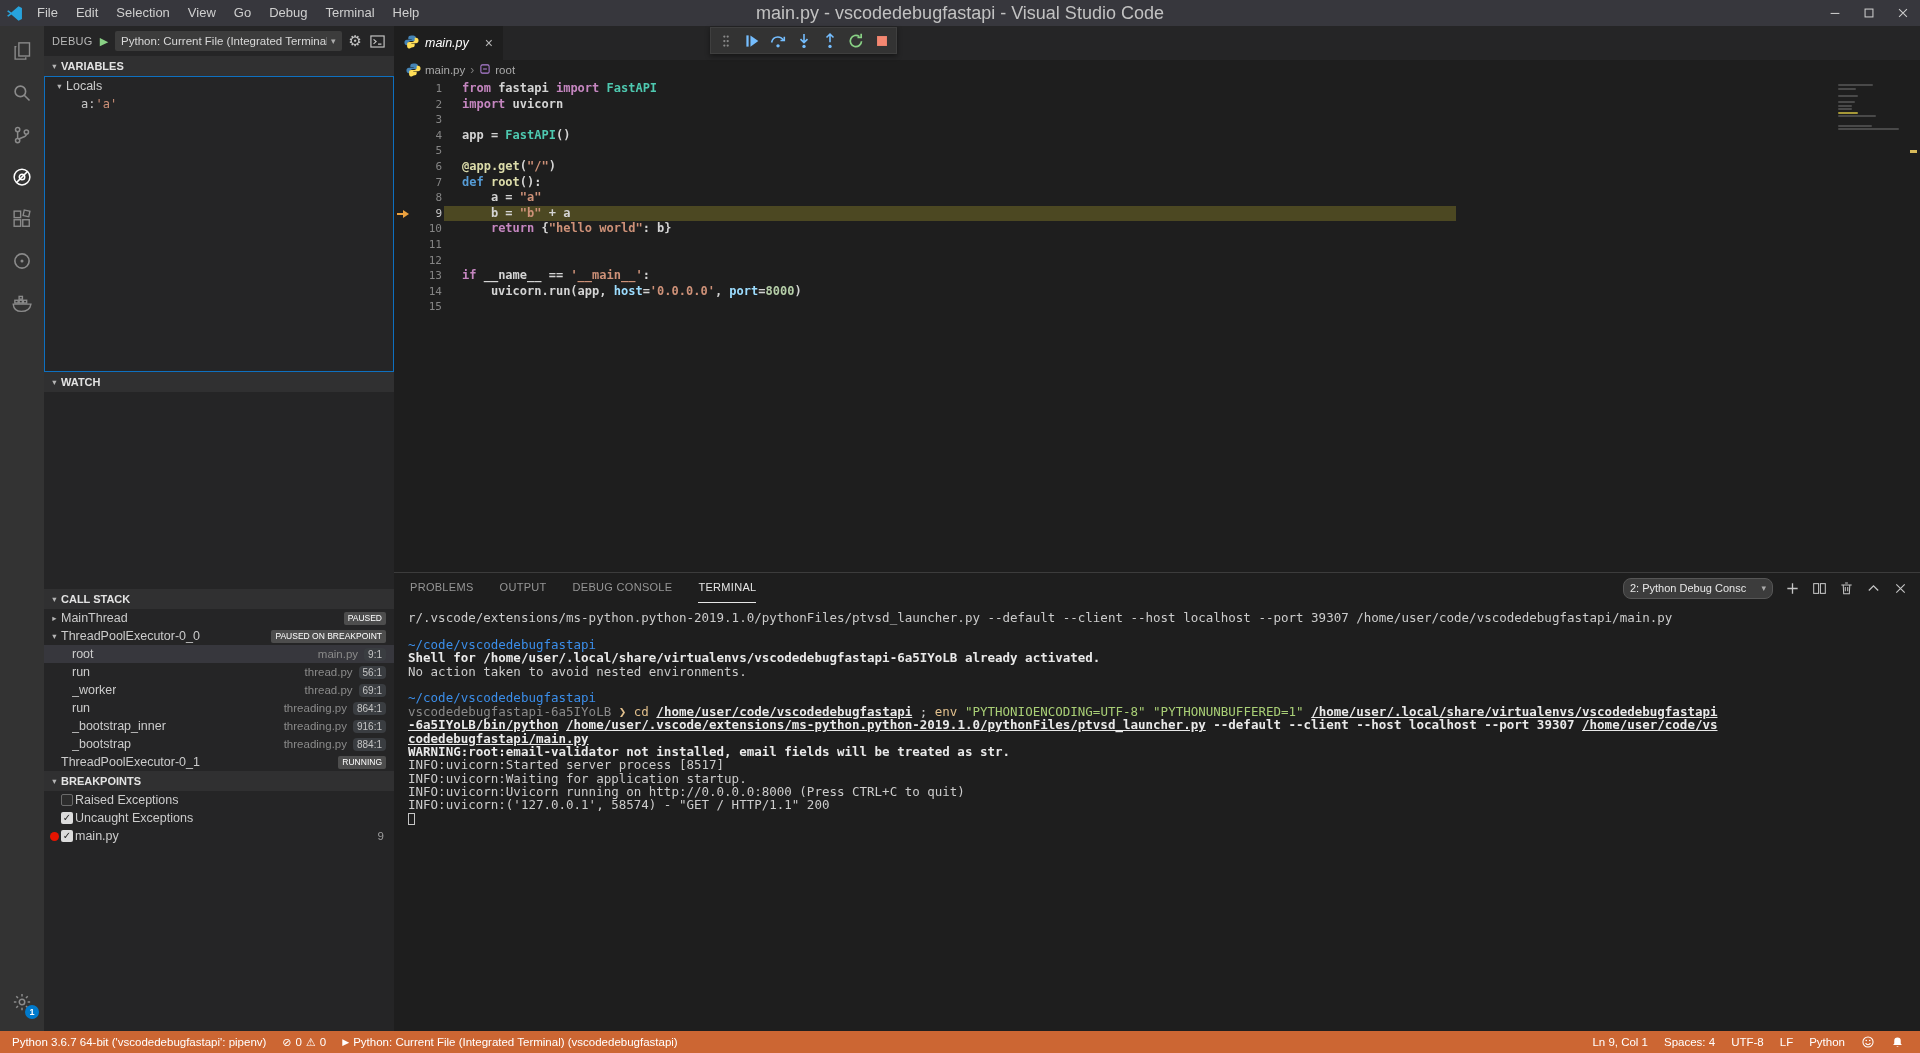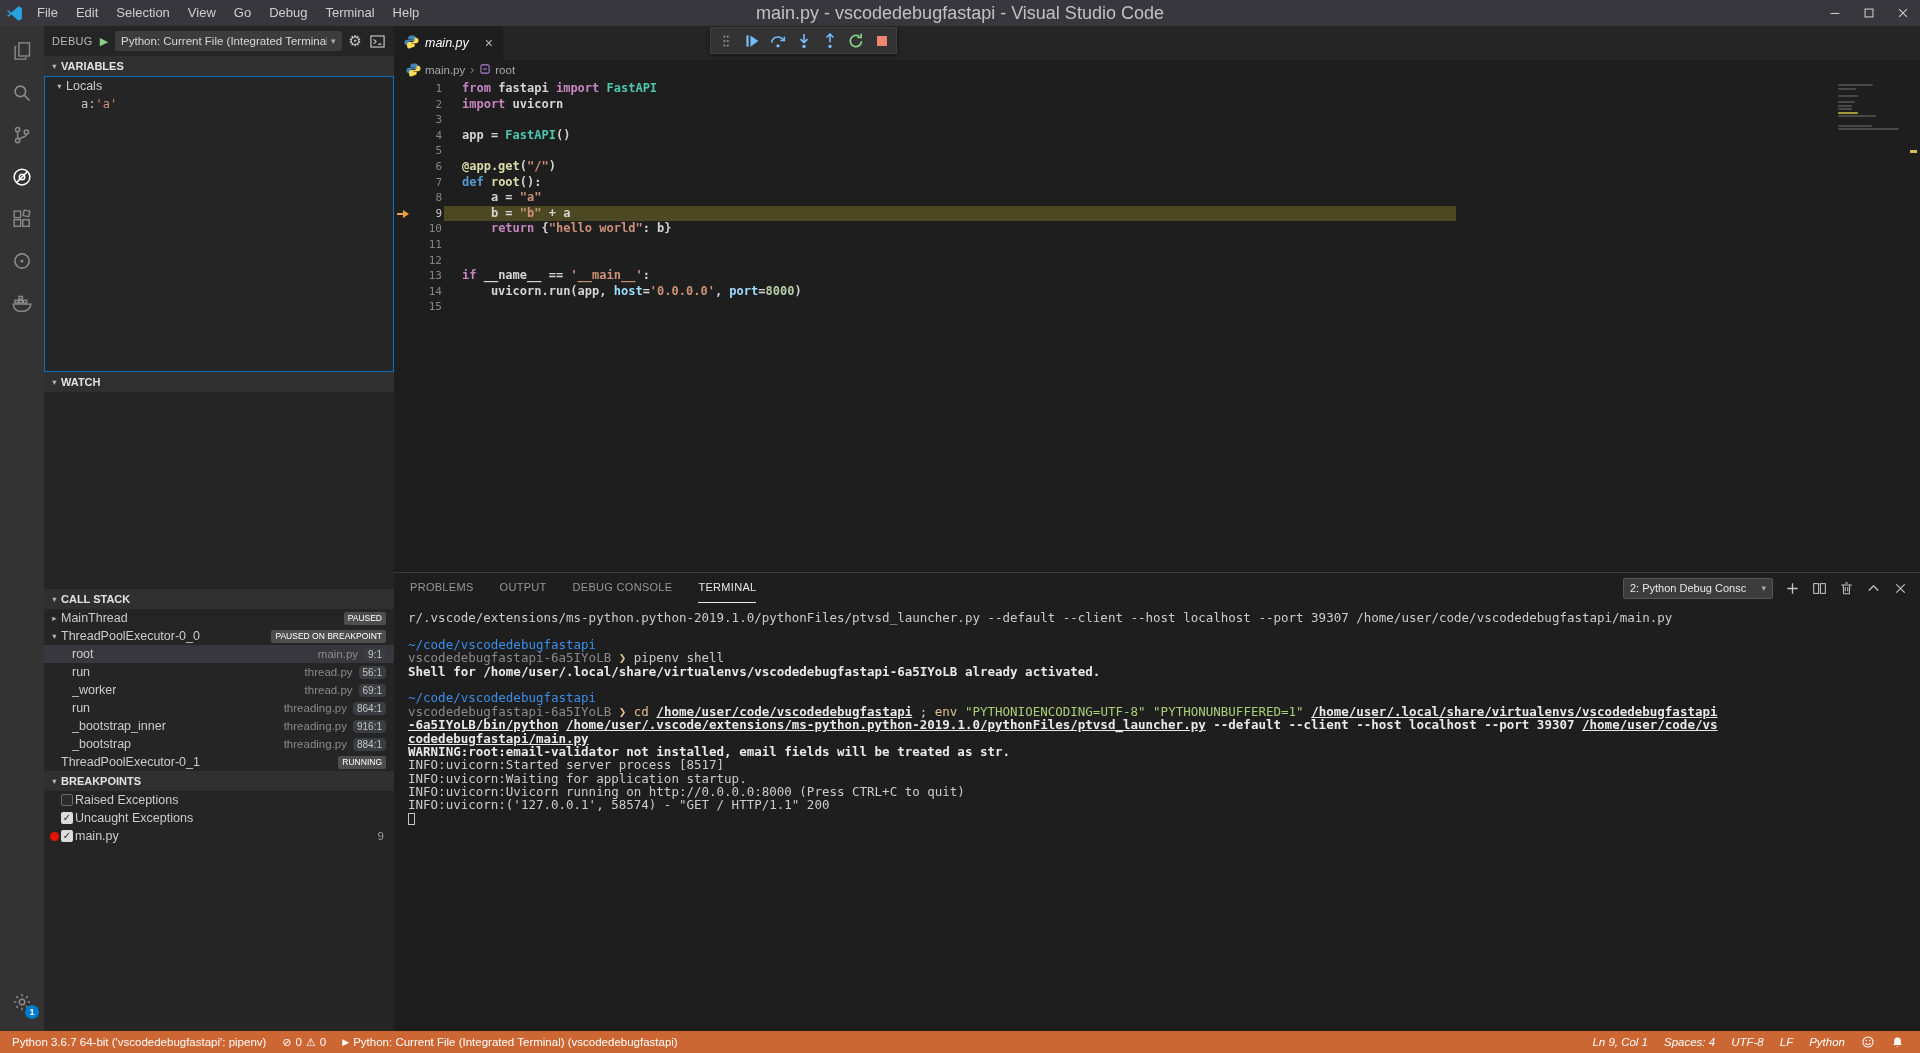--- a/index.html
+++ b/index.html
@@ -94,37 +94,37 @@
   .mini-line.cur{background:#b5a53a;opacity:.9;}
   .ruler-mark{position:absolute;right:3px;top:70px;width:7px;height:3px;background:#d7ba5a;z-index:3;}
 
   
   .panel{height:459px;flex:none;display:flex;flex-direction:column;background:#1e1e1e;border-top:1px solid #3c3c3c;min-width:0;}
   .panel-header{height:30px;flex:none;display:flex;align-items:center;padding:0 12px 0 16px;}
   .panel-tabs{display:flex;height:100%;}
   .panel-tab{font-size:11px;color:#969696;margin-right:26px;height:30px;line-height:29px;letter-spacing:.3px;}
   .panel-tab.active{color:#e7e7e7;border-bottom:1px solid #e7e7e7;}
   .panel-actions{margin-left:auto;display:flex;align-items:center;gap:12px;color:#c5c5c5;}
-  .terminal-picker{width:150px;height:21px;background:#3c3c3c;border:1px solid #565656;border-radius:2px;display:flex;
+  .terminal-picker{width:150px;height:21px;background:#3c3c3c;border:1px solid #565656;border-radius:8px;display:flex;
     align-items:center;padding:0 6px;font-size:11px;color:#e8e8e8;white-space:nowrap;overflow:hidden;}
   .panel-icon{display:flex;align-items:center;}
   .terminal{flex:1;padding:8px 0 0 14px;font-family:"DejaVu Sans Mono",monospace;font-size:12.5px;color:#cccccc;overflow:hidden;}
   .term-line{height:13.4px;line-height:13.4px;white-space:pre;}
   .t-blue{color:#3b8eea;}
   .t-gray{color:#8a8a8a;}
   .t-gold{color:#e2c08d;}
   .t-green{color:#a9cf76;}
   .t-b{font-weight:bold;color:#e9e9e9;}
   .t-u{font-weight:bold;color:#e9e9e9;text-decoration:underline;}
   .t-cursor{display:inline-block;width:7px;height:12px;border:1px solid #c5c5c5;vertical-align:-2px;}
 
   
   .statusbar{height:22px;flex:none;background:#cc6633;display:flex;align-items:center;color:#ffffff;font-size:11.5px;}
   .sb-left{display:flex;align-items:center;height:100%;padding-left:4px;}
-  .sb-right{margin-left:auto;display:flex;align-items:center;height:100%;padding-right:8px;font-style:italic;}
+  .sb-right{margin-left:auto;display:flex;align-items:center;height:100%;padding-right:8px;}
   .sb-item{padding:0 8px;height:100%;display:flex;align-items:center;gap:4px;white-space:nowrap;}
   .sb-ico{font-size:11px;}
   .sb-play{font-size:9px;}
 </style>
 </head>
 <body>
 
 <div class="window">
 
   <div class="titlebar">
@@ -595,22 +595,22 @@
                     <path d="M3.5 3.5l9 9M12.5 3.5l-9 9" stroke="currentColor" stroke-width="1.2"></path>
                   </svg>
                 </span>
               </span>
           </div>
         </div>
         <div class="terminal" id="terminal">
             <div class="term-line"><span>r/.vscode/extensions/ms-python.python-2019.1.0/pythonFiles/ptvsd_launcher.py --default --client --host localhost --port 39307 /home/user/code/vscodedebugfastapi/main.py</span></div>
             <div class="term-line"></div>
             <div class="term-line"><span class="t-blue">~/code/vscodedebugfastapi</span></div>
-            <div class="term-line"><span class="t-gray">vscodedebugfastapi-6a5IYoLB </span><span class="t-gold">❯ </span><span>pipenv shell</span></div>
             <div class="term-line"><span class="t-b">Shell for /home/user/.local/share/virtualenvs/vscodedebugfastapi-6a5IYoLB already activated.</span></div>
+            <div class="term-line"><span>No action taken to avoid nested environments.</span></div>
             <div class="term-line"></div>
             <div class="term-line"><span class="t-blue">~/code/vscodedebugfastapi</span></div>
             <div class="term-line"><span class="t-gray">vscodedebugfastapi-6a5IYoLB </span><span class="t-gold">❯ </span><span class="t-gold">cd </span><span class="t-u">/home/user/code/vscodedebugfastapi</span><span> ; </span><span class="t-gold">env </span><span class="t-green">"PYTHONIOENCODING=UTF-8" </span><span class="t-green">"PYTHONUNBUFFERED=1" </span><span class="t-u">/home/user/.local/share/virtualenvs/vscodedebugfastapi</span></div>
             <div class="term-line"><span class="t-u">-6a5IYoLB/bin/python</span><span class="t-b"> </span><span class="t-u">/home/user/.vscode/extensions/ms-python.python-2019.1.0/pythonFiles/ptvsd_launcher.py</span><span class="t-b"> --default --client --host localhost --port 39307 </span><span class="t-u">/home/user/code/vs</span></div>
             <div class="term-line"><span class="t-u">codedebugfastapi/main.py</span></div>
             <div class="term-line"><span class="t-b">WARNING:root:email-validator not installed, email fields will be treated as str.</span></div>
             <div class="term-line"><span>INFO:uvicorn:Started server process [8517]</span></div>
             <div class="term-line"><span>INFO:uvicorn:Waiting for application startup.</span></div>
             <div class="term-line"><span>INFO:uvicorn:Uvicorn running on http://0.0.0.0:8000 (Press CTRL+C to quit)</span></div>
             <div class="term-line"><span>INFO:uvicorn:('127.0.0.1', 58574) - "GET / HTTP/1.1" 200</span></div>

